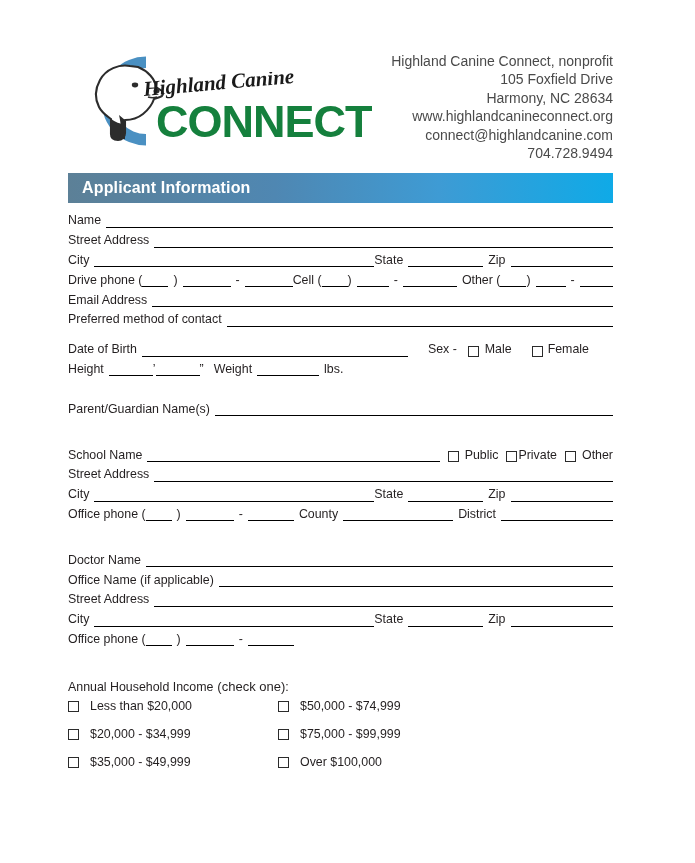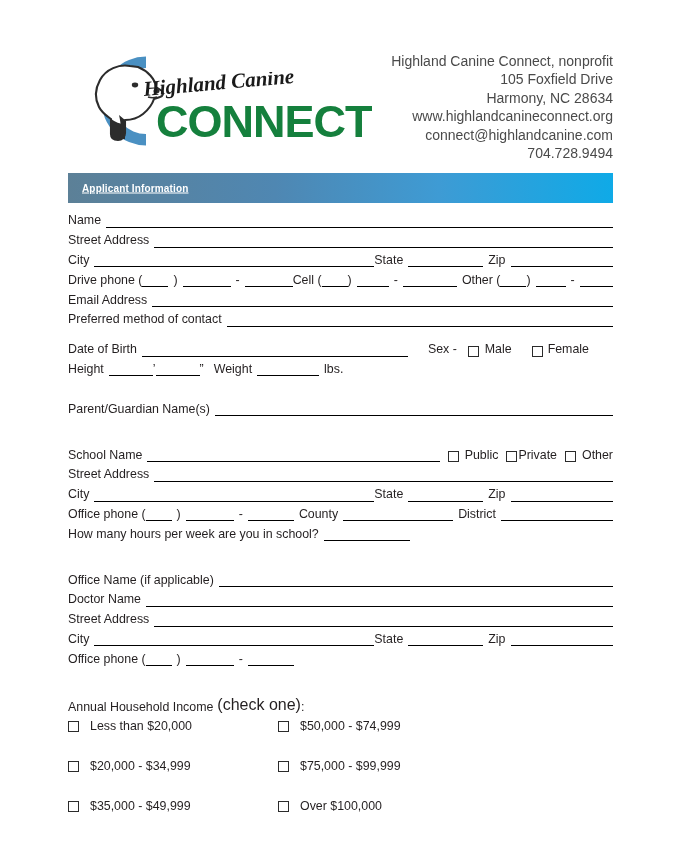--- a/index.html
+++ b/index.html
@@ -68,24 +68,23 @@
     width: 545px;
     height: 30px;
     background: linear-gradient(90deg, #5c8097 0%, #4f87b2 38%, #3e9bd4 68%, #0faae7 100%);
   }
   .section-bar .section-label {
     position: absolute;
     left: 14px;
     top: 50%;
     transform: translateY(-50%);
     color: #ffffff;
-    font-size: 10px;
+    font-size: 16px;
     font-weight: bold;
     letter-spacing: .15px;
-    text-decoration: underline;
   }
 
   
   .form-body {
     position: absolute;
     left: 68px;
     top: 208px;
     width: 545px;
     font-size: 12.4px;
   }
@@ -125,33 +124,33 @@
     height: 9px;
     border: 1.1px solid #2b2b2b;
     background: #fff;
     vertical-align: baseline;
     position: relative;
     top: 0px;
     flex: none;
   }
 
   .small-note {
-    font-size: 16px;
+    font-size: 13px;
   }
 
   
   .income-title {
     height: 22px;
     display: flex;
     align-items: flex-end;
   }
   .income-grid {
     display: grid;
     grid-template-columns: 210px auto;
-    row-gap: 16px;
+    row-gap: 4px;
   }
   .income-item {
     display: flex;
     align-items: center;
     height: 24px;
   }
   .income-item .cb { margin-right: 11px; top: 0; }
   .income-item .txt { line-height: 1; }
 </style>
 </head>
@@ -329,34 +328,30 @@
       <span class="lbl pad-lr">)</span>
       <span class="rule" style="width:48px;"></span>
       <span class="lbl pad-lr">-</span>
       <span class="rule" style="width:46px;"></span>
       <span class="lbl pad-lr">County</span>
       <span class="rule" style="width:110px;"></span>
       <span class="lbl pad-lr">District</span>
       <span class="rule grow"></span>
     </div>
 
-    <div class="row">
-      <span class="lbl pad-r">How many hours per week are you in school?</span>
-      <span class="rule" style="width:86px;"></span>
-    </div>
 
     <div class="row spacer-lg"></div>
 
     <div class="row">
+      <span class="lbl pad-r">Doctor Name</span>
+      <span class="rule grow"></span>
+    </div>
+
+    <div class="row">
       <span class="lbl pad-r">Office Name (if applicable)</span>
-      <span class="rule grow"></span>
-    </div>
-
-    <div class="row">
-      <span class="lbl pad-r">Doctor Name</span>
       <span class="rule grow"></span>
     </div>
 
     <div class="row">
       <span class="lbl pad-r">Street Address</span>
       <span class="rule grow"></span>
     </div>
 
     <div class="row">
       <span class="lbl pad-r">City</span>

